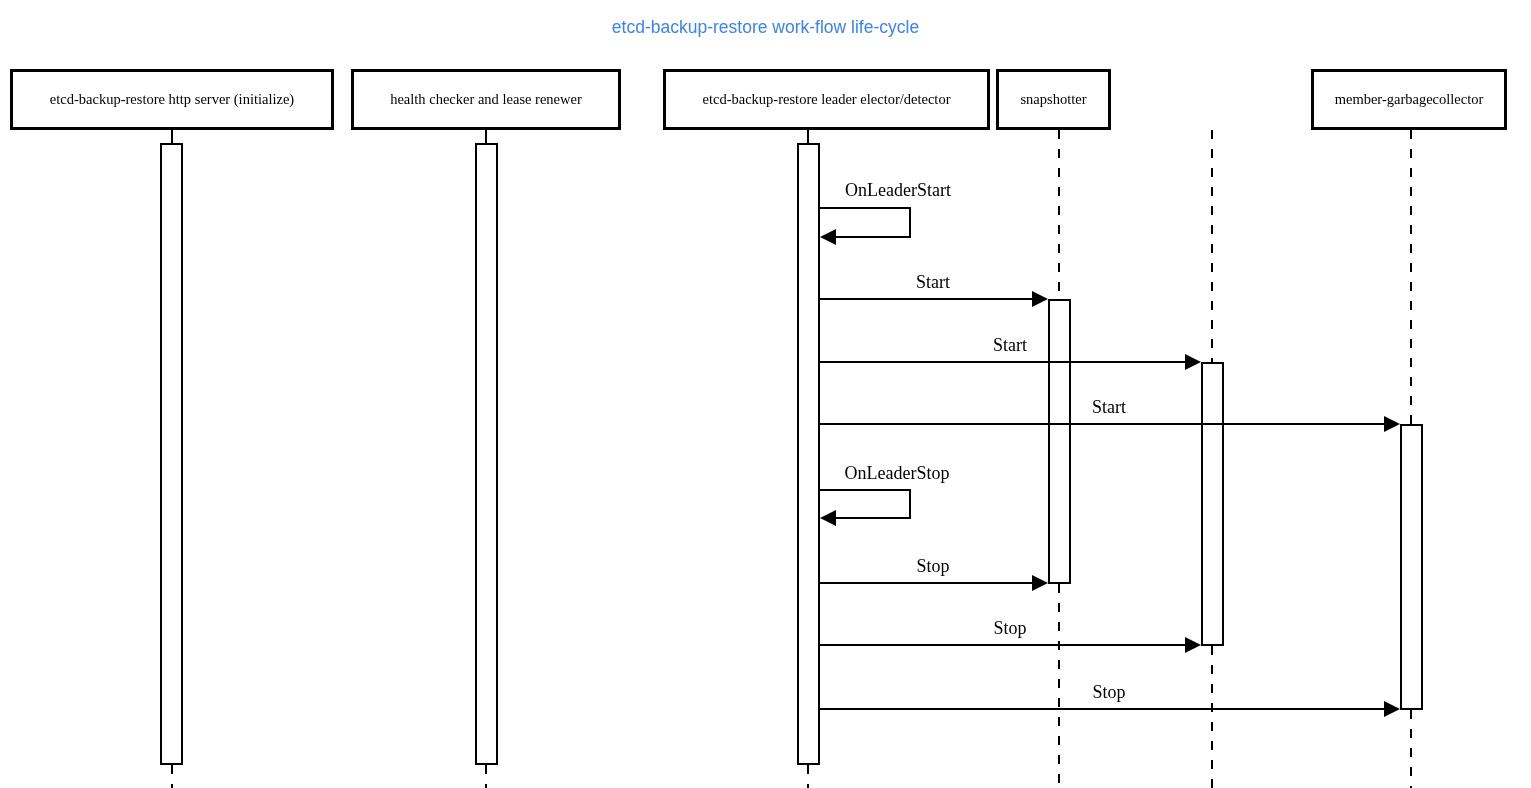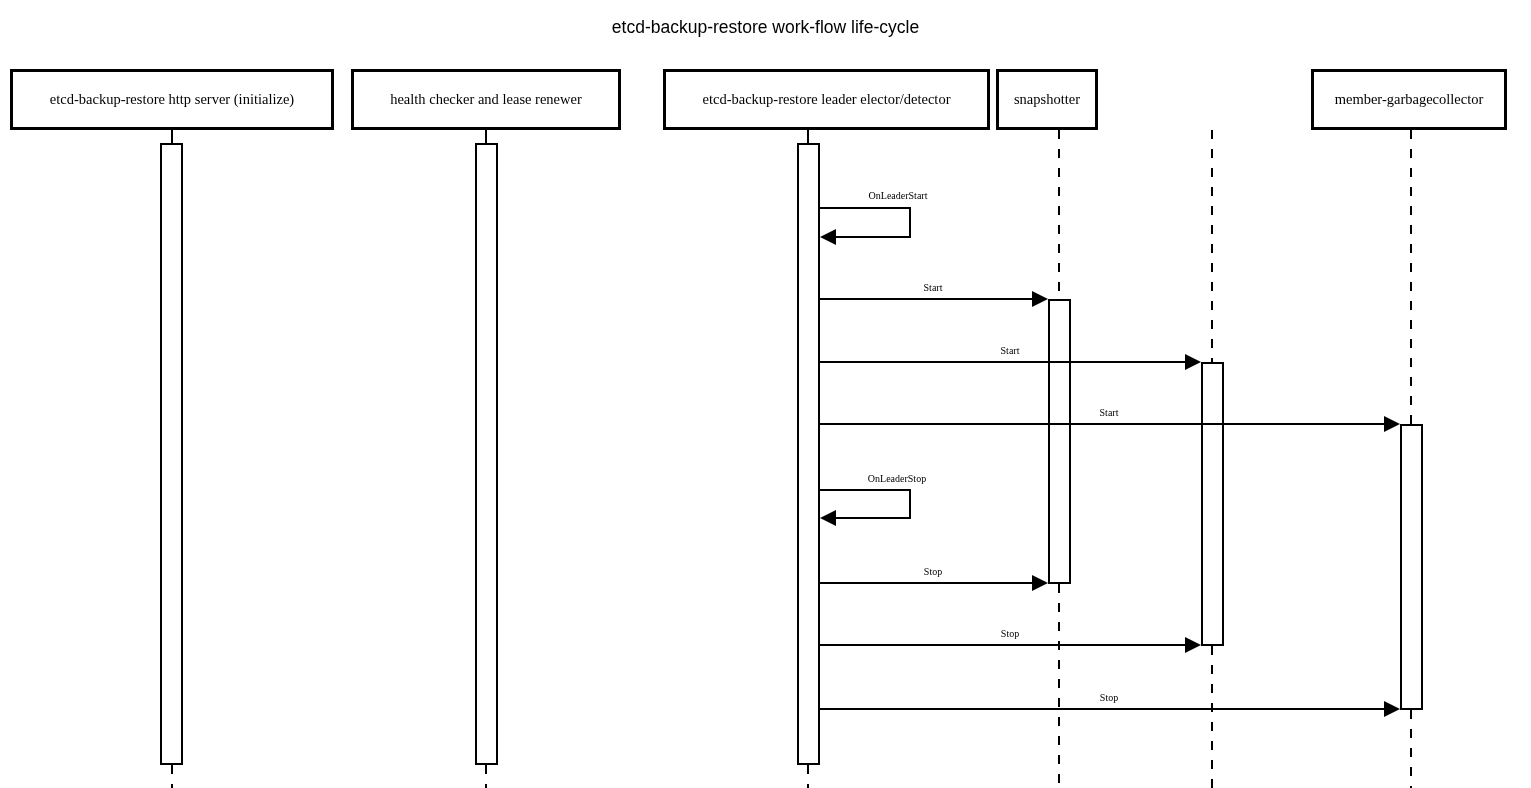--- a/index.html
+++ b/index.html
@@ -11,21 +11,21 @@
     background: #ffffff;
     overflow: hidden;
   }
   .title {
     position: absolute;
     top: 17px;
     left: 0;
     width: 100%;
     text-align: center;
     font-size: 17.5px;
-    color: #000000;
+    color: #3b82f6;
     white-space: nowrap;
   }
   #stage { position: absolute; left: 0; top: 0; right: 0; bottom: 0; font-family: Liberation Serif, serif; }
   .pbox {
     position: absolute;
     background: #ffffff;
     border: 3px solid #000000;
     box-sizing: border-box;
     display: flex;
     align-items: center;
@@ -70,21 +70,21 @@
     position: absolute;
     width: 0; height: 0;
     border-top: 8px solid transparent;
     border-bottom: 8px solid transparent;
     border-right: 16px solid #000000;
     z-index: 3;
   }
   .msg-label {
     position: absolute;
     transform: translate(-50%, -100%);
-    font-size: 10px;
+    font-size: 18px;
     white-space: nowrap;
     background: #ffffff;
     padding: 0 2px;
     z-index: 3;
   }
 </style>
 </head>
 <body>
 
 <div class="canvas">
@@ -102,21 +102,21 @@
       <div class="line-v dashed" style="left: 1211px; top: 646px; height: 142px;"></div>
       <div class="line-v dashed" style="left: 1410px; top: 130px; height: 294px;"></div>
       <div class="line-v dashed" style="left: 1410px; top: 710px; height: 78px;"></div>
       <div class="activation" style="left: 160px; top: 143px; width: 23px; height: 622px;"></div>
       <div class="pbox" style="left: 10px; top: 69px; width: 324px; height: 61px;">etcd-backup-restore http server (initialize)</div>
       <div class="activation" style="left: 475px; top: 143px; width: 23px; height: 622px;"></div>
       <div class="pbox" style="left: 351px; top: 69px; width: 270px; height: 61px;">health checker and lease renewer</div>
       <div class="activation" style="left: 797px; top: 143px; width: 23px; height: 622px;"></div>
       <div class="pbox" style="left: 645px; top: 69px; width: 327px; height: 61px; margin-left: 18px;">etcd-backup-restore leader elector/detector</div>
       <div class="activation" style="left: 1048px; top: 299px; width: 23px; height: 285px;"></div>
-      <div class="pbox" style="left: 996px; top: 69px; width: 102px; height: 61px;">snapshotter</div>
+      <div class="pbox" style="left: 996px; top: 69px; width: 115px; height: 61px;">snapshotter</div>
       <div class="activation" style="left: 1201px; top: 362px; width: 23px; height: 284px;"></div>
       <div class="activation" style="left: 1400px; top: 424px; width: 23px; height: 286px;"></div>
       <div class="pbox" style="left: 1311px; top: 69px; width: 196px; height: 61px;">member-garbagecollector</div>
       <div class="line-h" style="left: 820px; top: 207px; width: 91px;"></div>
       <div class="line-v" style="left: 909px; top: 207px; height: 31px;"></div>
       <div class="line-h" style="left: 834px; top: 236px; width: 77px;"></div>
       <div class="arrow-left" style="left: 820px; top: 229px;"></div>
       <div class="msg-label" style="left: 898px; top: 201px;">OnLeaderStart</div>
       <div class="line-h" style="left: 820px; top: 298px; width: 224px;"></div>
       <div class="arrow-right" style="left: 1032px; top: 291px;"></div>

